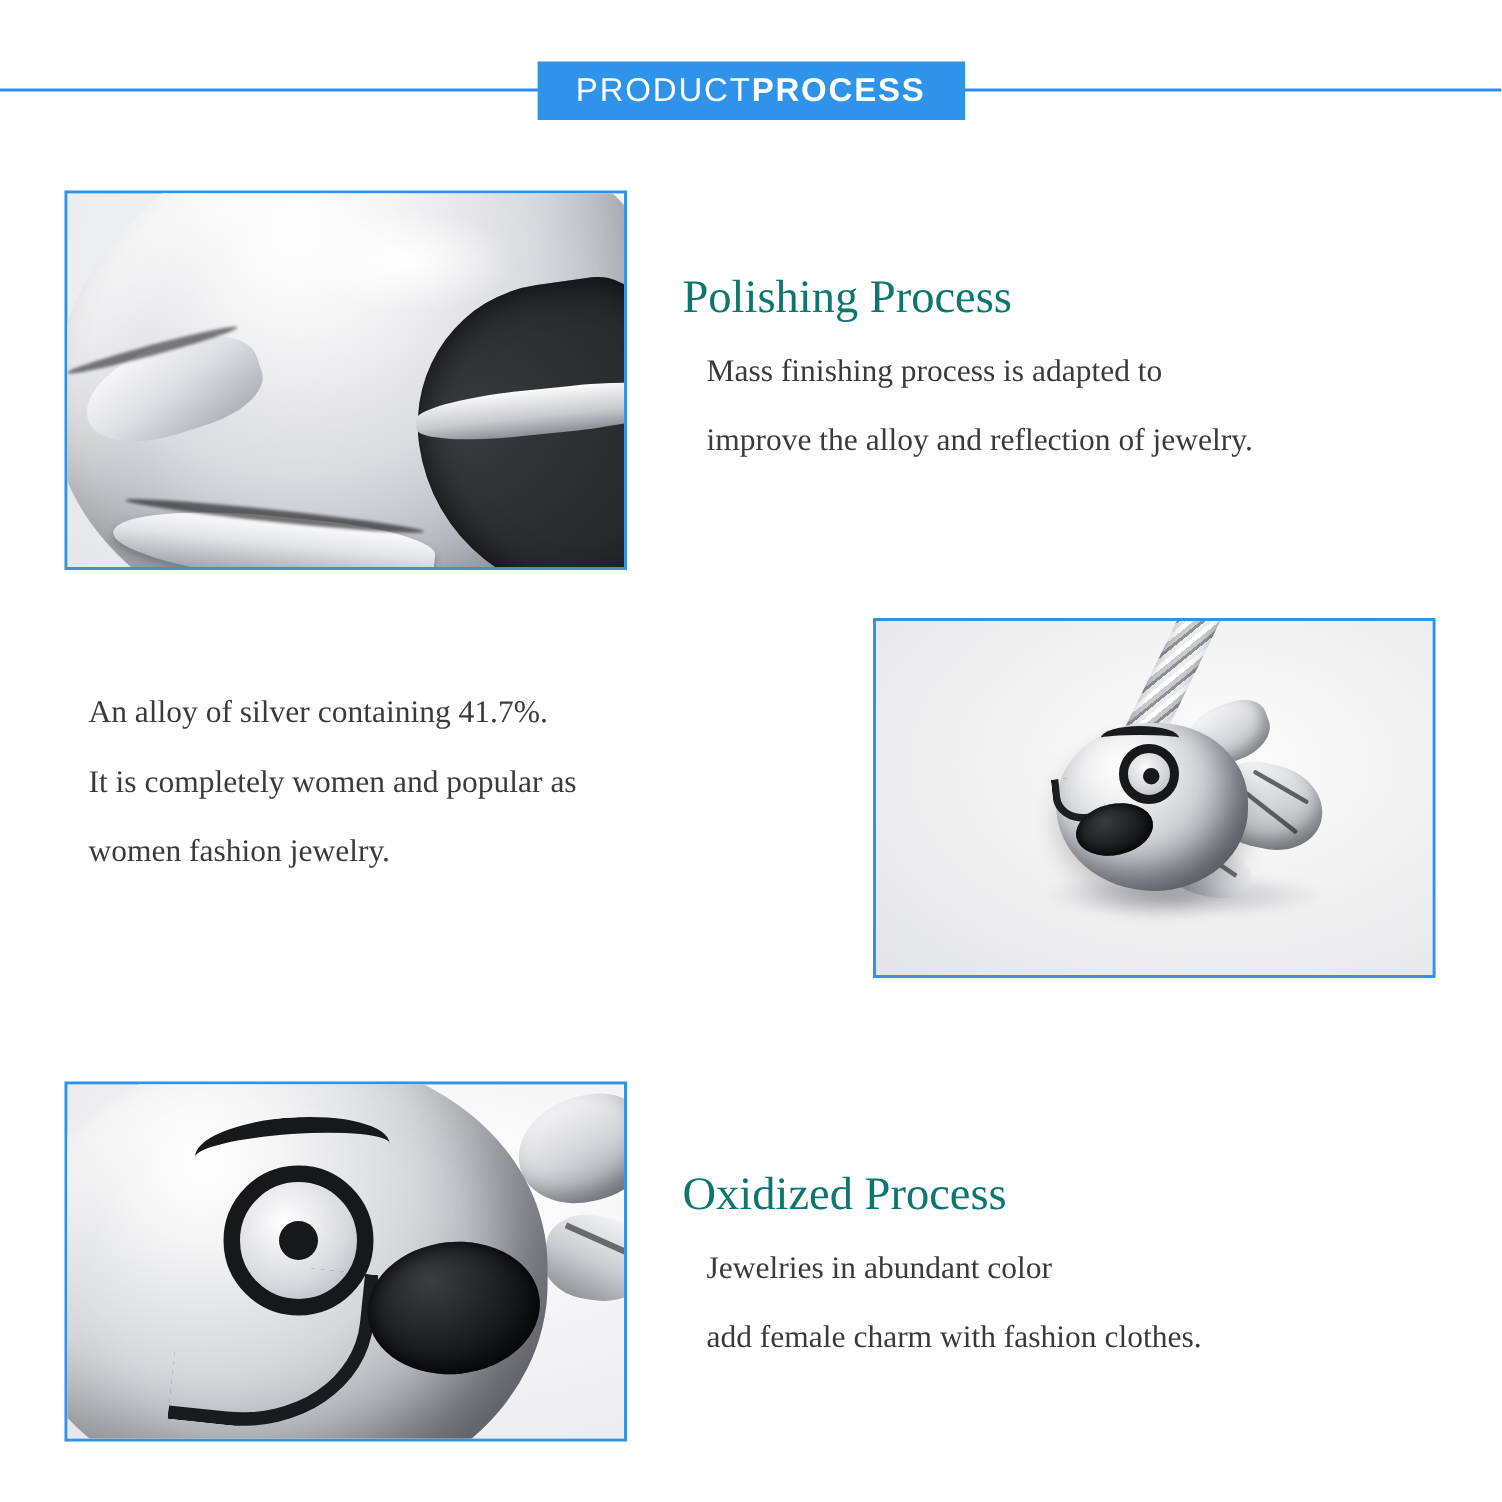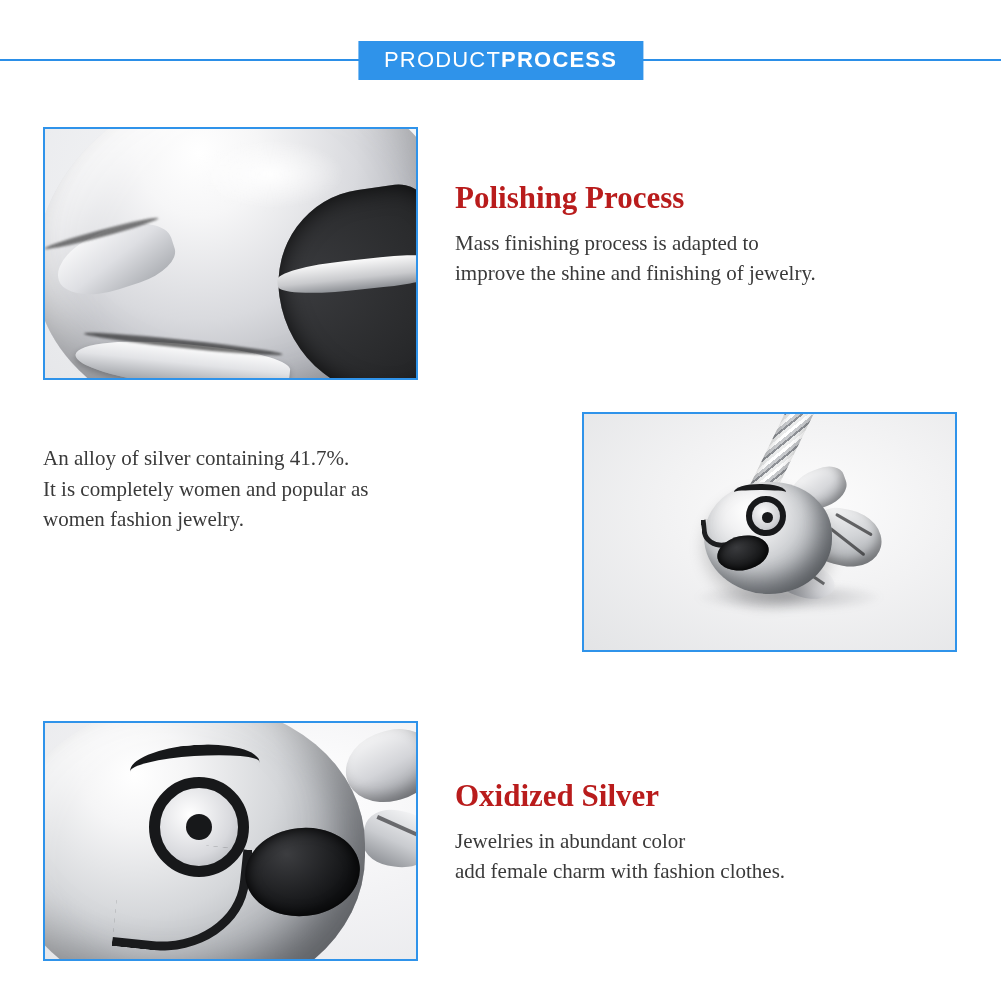--- a/index.html
+++ b/index.html
@@ -50,27 +50,27 @@
     background: #f4f5f7;
   }
   .photo .inner {
     position: absolute;
     inset: 0;
   }
 
   .text-block { position: absolute; }
   .text-block h2 {
     margin: 0 0 12px 0;
-    font-weight: 700;
+    font-weight: 400;
     font-size: 31px;
-    color: #b91c1c;
+    color: #0f766e;
     line-height: 1.15;
   }
   .text-block p {
-    margin: 0;
+    margin: 16px;
     font-size: 21px;
     color: #3a3a3a;
     line-height: 1.46;
   }
 
   
   #photo1 { left: 43px; top: 127px; width: 375px; height: 253px; }
   .bg1 {
     background:
       radial-gradient(ellipse at 70% 20%, #ffffff 0%, #f2f3f5 40%, #e6e7ea 100%);
@@ -383,21 +383,21 @@
     <div class="band-edge"></div>
     <div class="arm2"></div>
     <div class="arm1"></div>
 
   </div>
 </div>
 
 <div class="text-block" id="text1">
   <h2>Polishing Process</h2>
   <p>Mass finishing process is adapted to</p>
-  <p>improve the shine and finishing of jewelry.</p>
+  <p>improve the alloy and reflection of jewelry.</p>
 </div>
 
 <div class="text-block" id="text2">
   <p>An alloy of silver containing 41.7%.</p>
   <p>It is completely women and popular as</p>
   <p>women fashion jewelry.</p>
 </div>
 
 <div class="photo" id="photo2">
   <div class="inner bg2">
@@ -420,16 +420,16 @@
     <div class="fin3b"></div>
     <div class="head-big"></div>
     <div class="brow-big"></div>
     <div class="eye-big"></div>
     <div class="smile-big"></div>
     <div class="mouth-big"></div>
   </div>
 </div>
 
 <div class="text-block" id="text3">
-  <h2>Oxidized Silver</h2>
+  <h2>Oxidized Process</h2>
   <p>Jewelries in abundant color</p>
   <p>add female charm with fashion clothes.</p>
 </div>
 
 </body></html>

